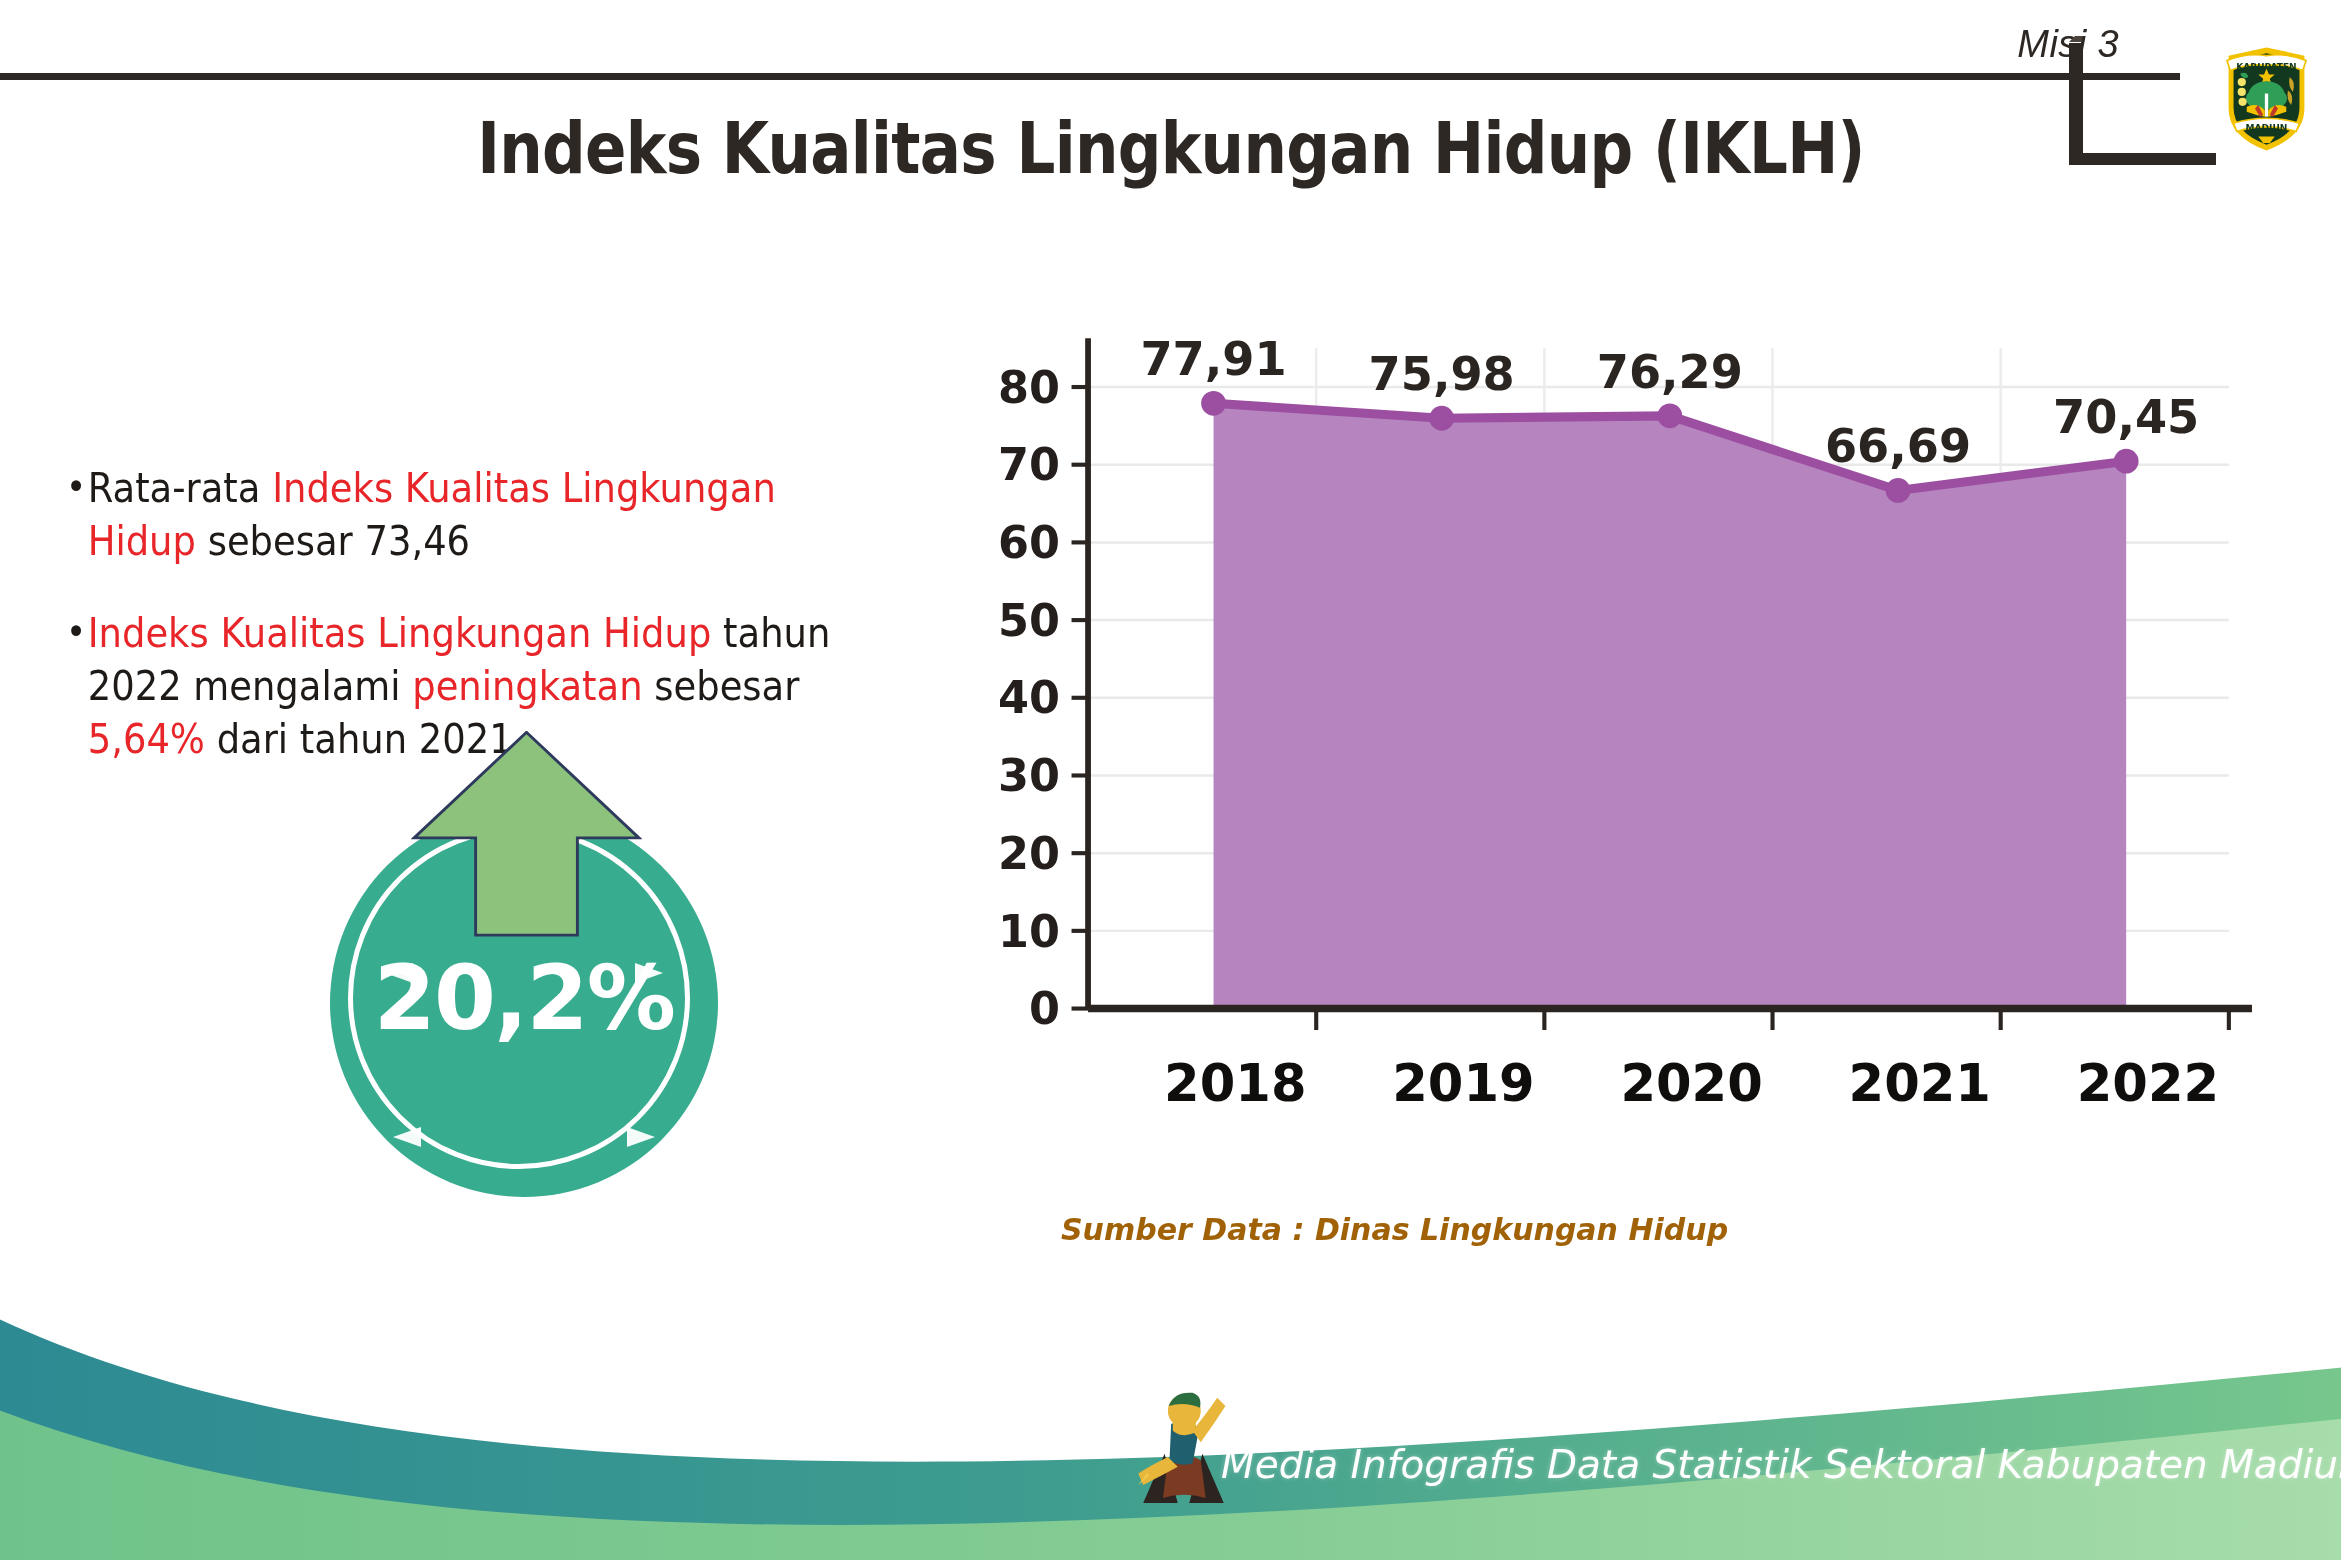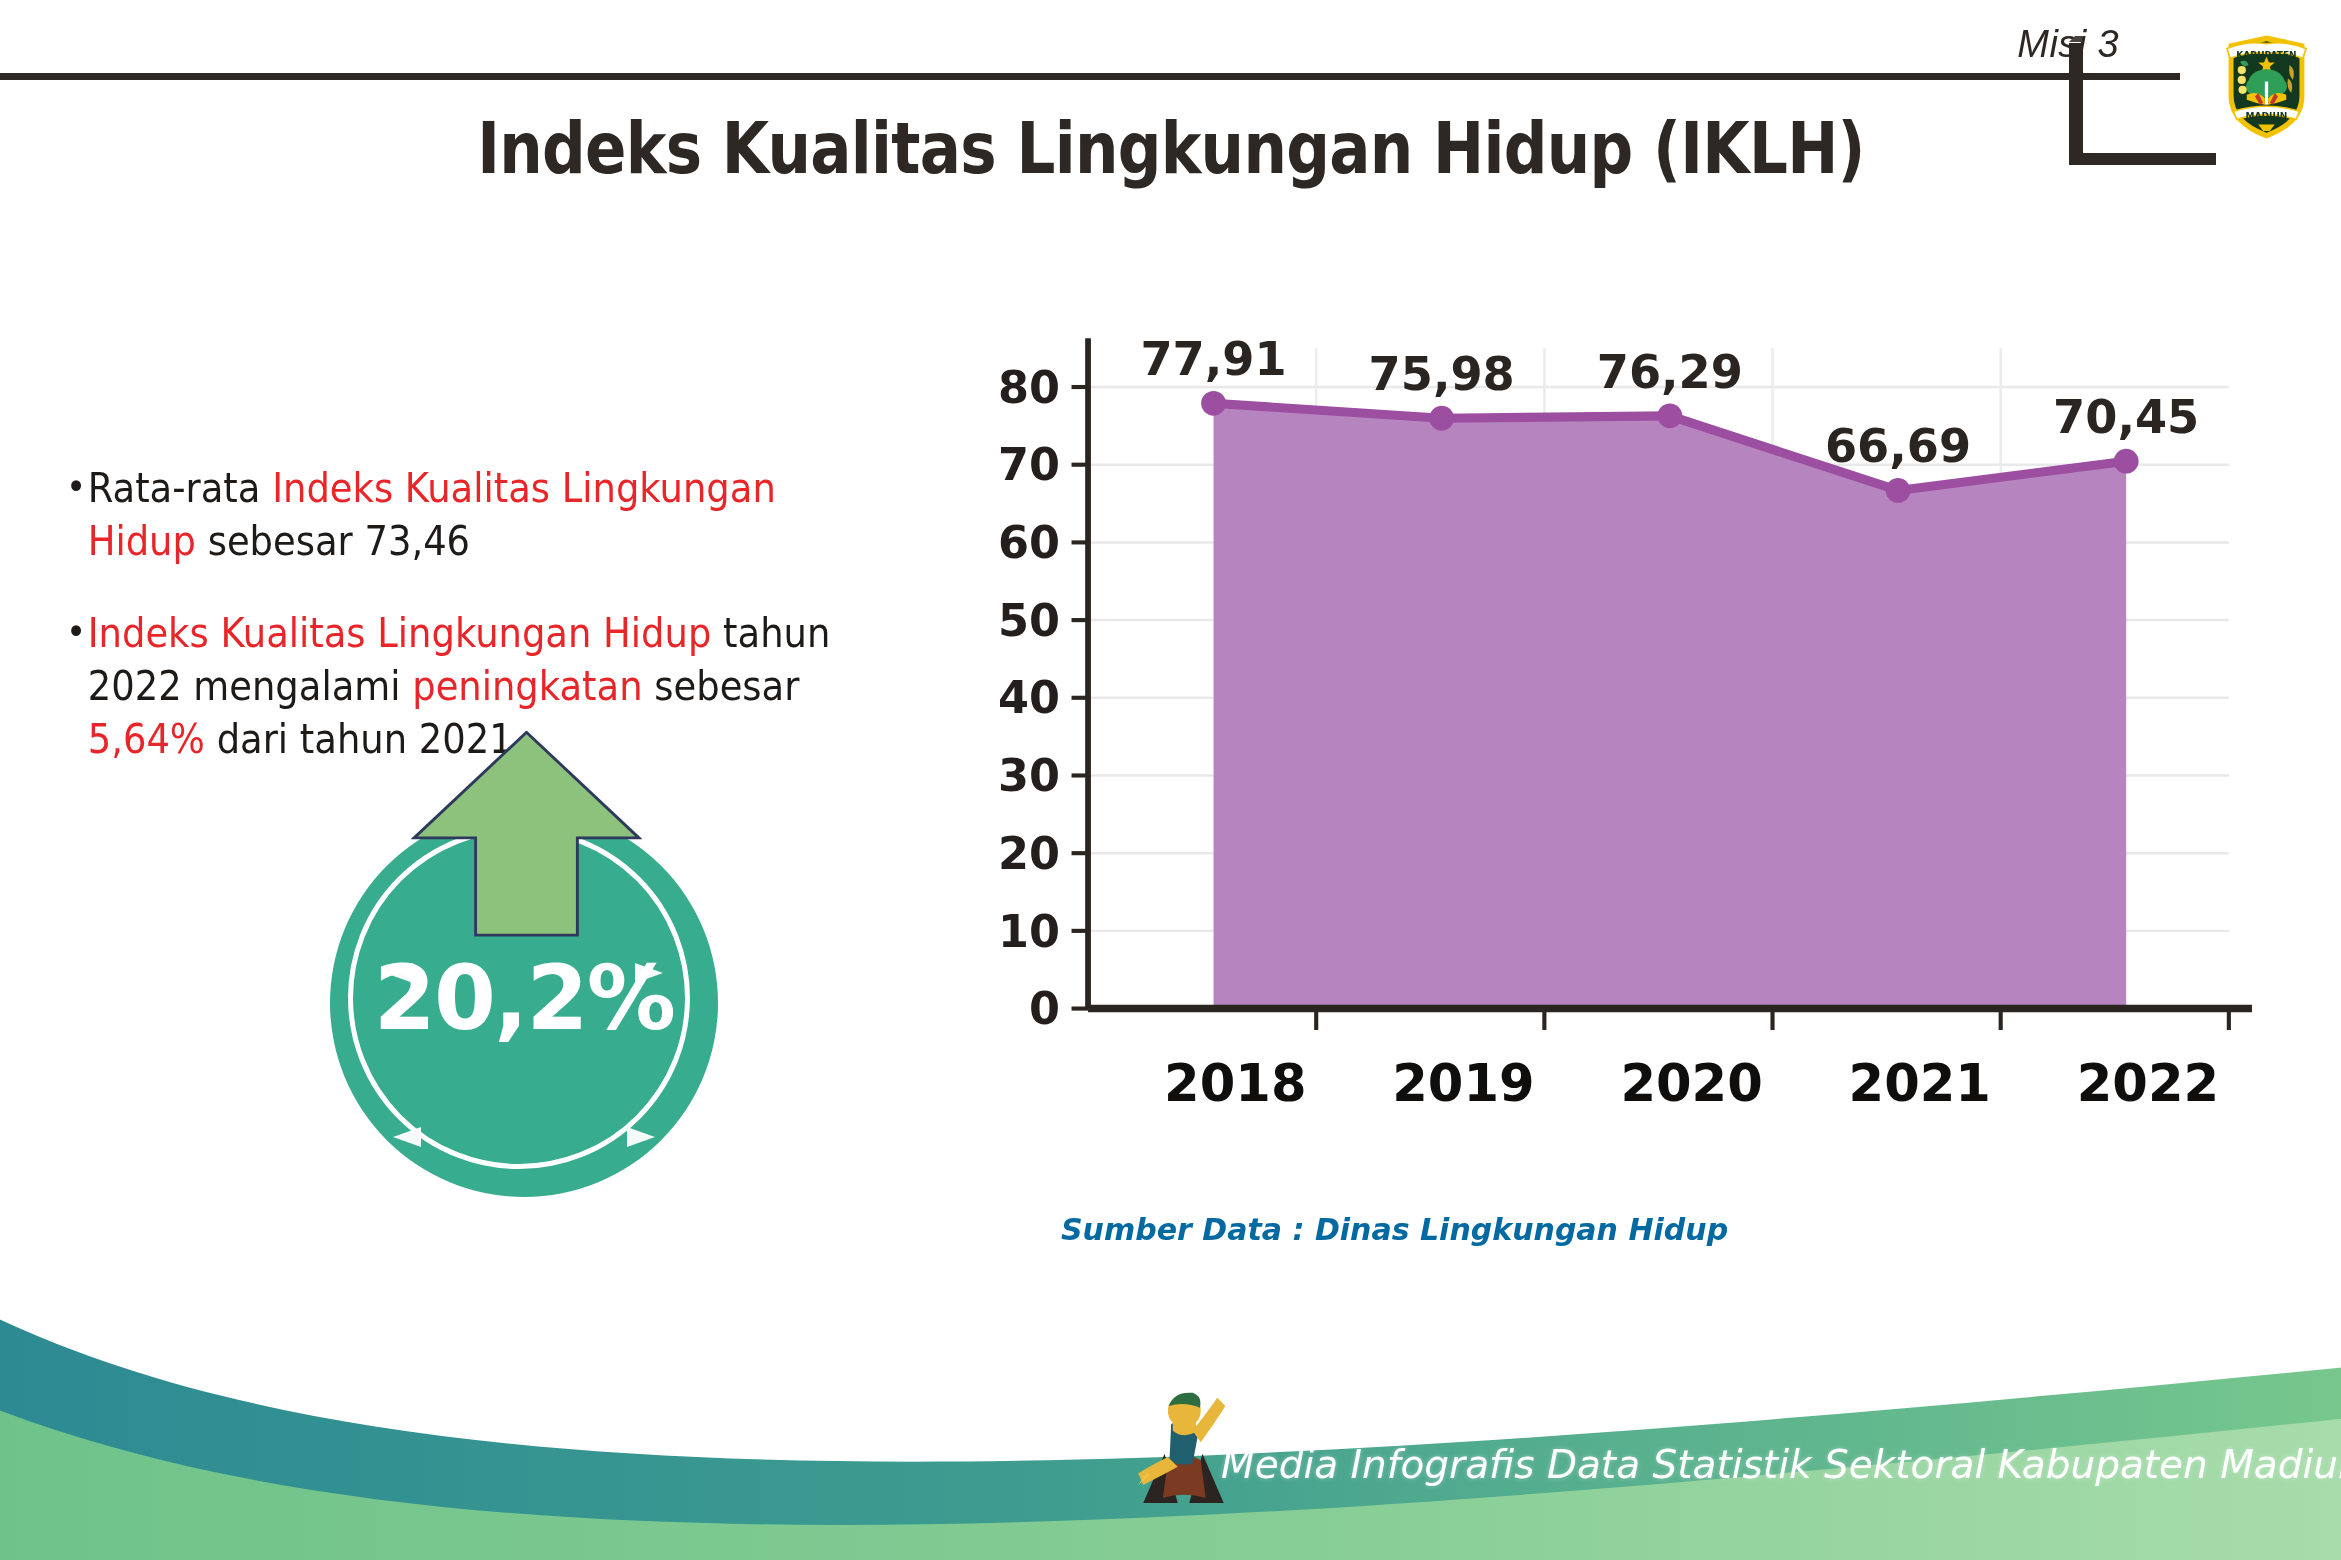--- a/index.html
+++ b/index.html
@@ -30,21 +30,21 @@
   }
   #logo-bracket .hbar{
     position:absolute;left:0;bottom:0;width:147px;height:11.6px;background:#2e2824;
   }
   #logo-bracket .vbar:after{
     content:"";position:absolute;left:0;top:-6.6px;
     border-left:6.6px solid transparent;border-bottom:6.6px solid #4a423c;
     width:7.4px;height:0;
   }
   #crest{
-    position:absolute;right:31px;top:32px;width:89px;height:109px;
+    position:absolute;right:31px;top:44px;width:89px;height:109px;
   }
 
   
   #page-title{
     position:absolute;left:0;top:107px;width:2342px;
     text-align:center;
     font-family:"DejaVu Sans", sans-serif;
     font-weight:bold;
     font-size:71px;
     letter-spacing:-0.8px;
@@ -117,21 +117,21 @@
   }
   .xtick-label{
     font-family:"DejaVu Sans", sans-serif;font-weight:bold;font-size:62px;fill:#100e0d;
   }
   .data-label{
     font-family:"DejaVu Sans", sans-serif;font-weight:bold;font-size:56px;fill:#2b2522;
   }
   #source-note{
     position:absolute;left:1061px;top:1212px;
     font-family:"DejaVu Sans", sans-serif;font-weight:bold;font-style:italic;
-    font-size:30px;color:#0369a1;letter-spacing:0px;
+    font-size:30px;color:#a16207;letter-spacing:0px;
   }
 
   
   #footer{
     position:absolute;left:0;bottom:0;width:2342px;height:273px;overflow:hidden;
   }
   #footer-text{
     position:absolute;left:1221px;bottom:74px;
     font-family:"DejaVu Sans", sans-serif;font-style:italic;
     font-size:39px;color:#ffffff;white-space:nowrap;

